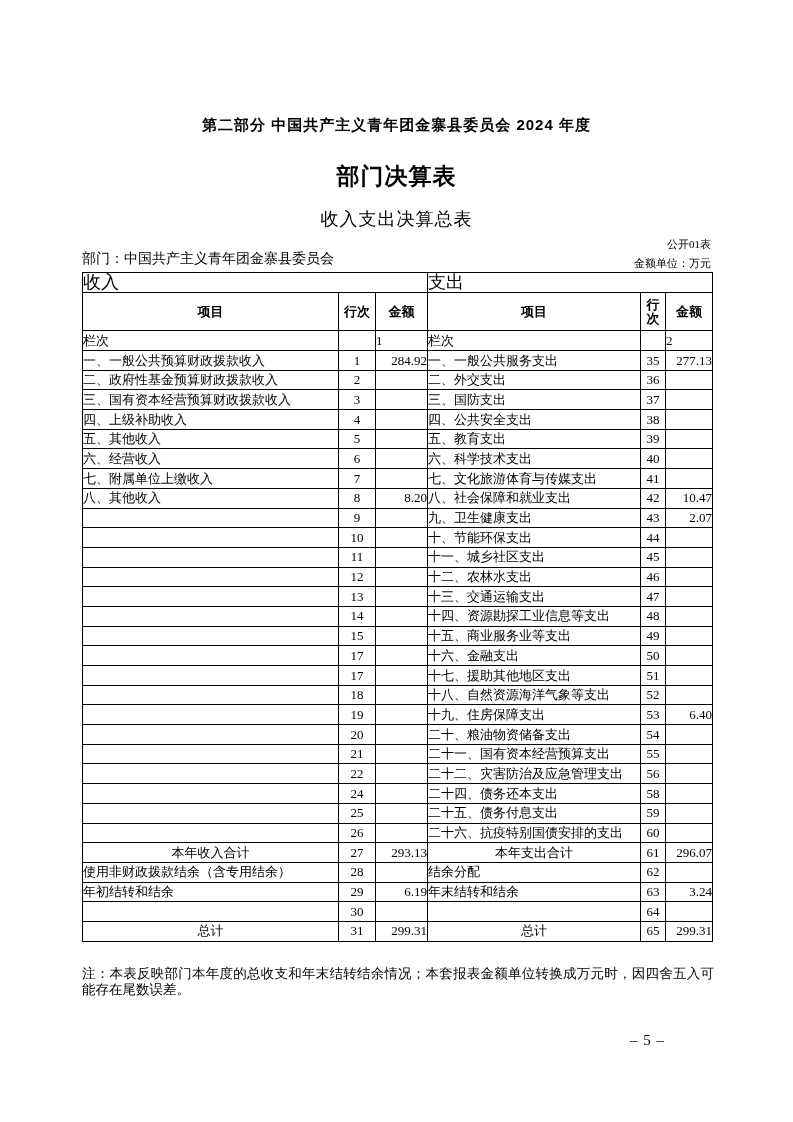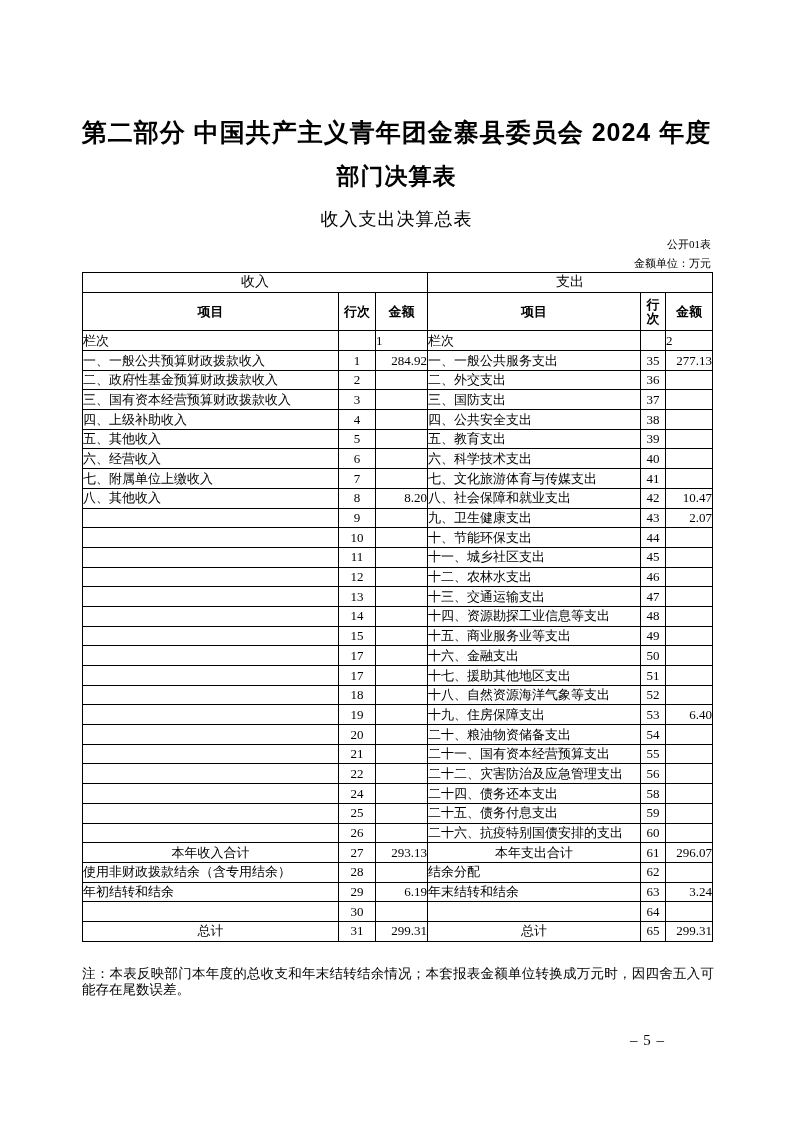--- a/index.html
+++ b/index.html
@@ -10,21 +10,21 @@
     margin: 0 auto;
     background: #ffffff;
     font-family: "Liberation Serif", serif;
     color: #000;
     overflow: hidden;
   }
   .title1 {
     position: absolute; top: 116px; left: 0; width: 793px;
     text-align: center;
     font-family: "Liberation Sans", sans-serif;
-    font-weight: bold; font-size: 25px; letter-spacing: 1px;
+    font-weight: bold; font-size: 15px; letter-spacing: 1px;
   }
   .title2 {
     position: absolute; top: 161px; left: 0; width: 793px;
     text-align: center;
     font-family: "Liberation Sans", sans-serif;
     font-weight: bold; font-size: 23px; letter-spacing: 1px;
   }
   .subtitle {
     position: absolute; top: 207px; left: 0; width: 793px;
     text-align: center; font-size: 18px; letter-spacing: 1px;
@@ -50,21 +50,21 @@
   table.budget th, table.budget td {
     border: 1px solid #000;
     font-size: 13px;
     font-weight: normal;
     line-height: 1.05;
     padding: 0;
     vertical-align: middle;
     overflow: hidden;
   }
   tr.h1 { height: 20px; }
-  tr.h1 th { text-align: center; font-size: 14px; font-family: Liberation Serif, serif; }
+  tr.h1 th { text-align: left; font-size: 18px; font-family: Liberation Serif, serif; }
   tr.h2 { height: 38px; }
   tr.h2 th { text-align: center; font-weight: bold; }
   tr.h2 th.narrow { white-space: normal; word-break: break-all; }
   tr.lanci { height: 20px; }
   tbody tr { height: 19.7px; }
   td.c-item { text-align: left; padding-left: 2px; white-space: nowrap; }
   td.c-line { text-align: center; }
   td.c-amt  { text-align: right; padding-right: 1px; white-space: nowrap; }
   td.c-center { text-align: left; padding-left: 0; }
   td.emph { text-align: center; font-weight: bold; padding-left: 0; }
@@ -79,20 +79,21 @@
 </style>
 </head>
 <body>
 
 <div class="sheet">
 
   <div class="title1">第二部分 中国共产主义青年团金寨县委员会 2024 年度</div>
   <div class="title2">部门决算表</div>
   <div class="subtitle">收入支出决算总表</div>
   <div class="table-code">公开01表</div>
+  <div class="dept">部门：中国共产主义青年团金寨县委员会</div>
   <div class="unit">金额单位：万元</div>
 
   <table class="budget">
     <colgroup>
       <col style="width:256px">
       <col style="width:37px">
       <col style="width:52px">
       <col style="width:213px">
       <col style="width:25px">
       <col style="width:47px">

